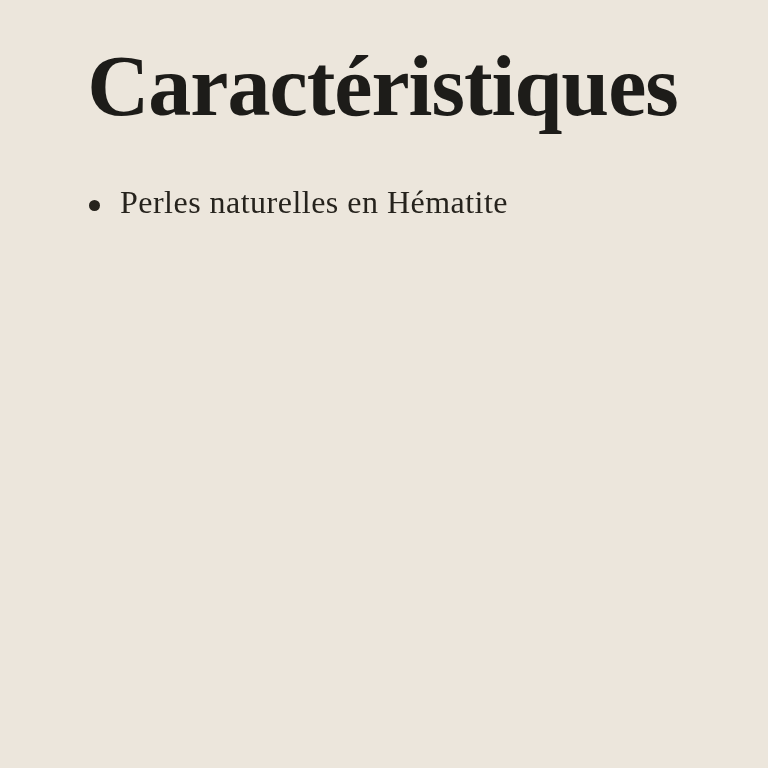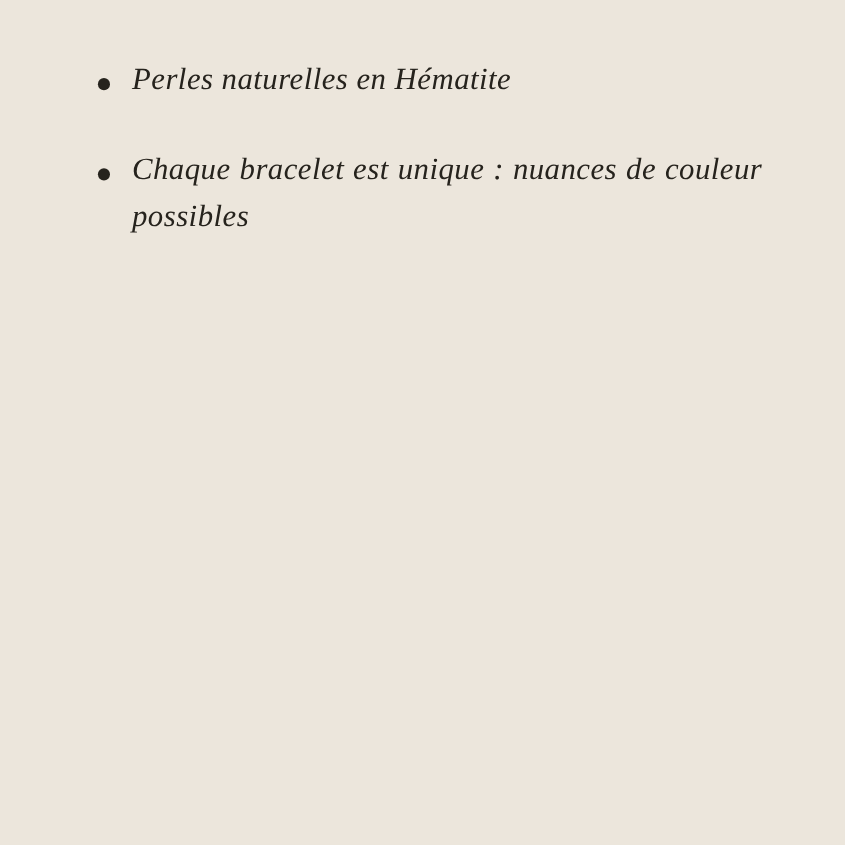--- a/index.html
+++ b/index.html
@@ -29,46 +29,45 @@
     color: #1d1c19;
     white-space: nowrap;
   }
   ul.features {
     margin: 52px 0 0 0;
     padding: 0 0 0 48px;
     list-style: none;
   }
   ul.features li {
     position: relative;
-    font-size: 28px;
+    font-size: 32px;
     line-height: 42px;
     letter-spacing: 0.015em;
     color: #26231d;
     text-align: justify;
     margin: 0 0 40px 0;
-    font-style: italic;
   }
   ul.features li::before {
     content: "";
     position: absolute;
     left: -31px;
     top: 19px;
     width: 11px;
     height: 11px;
     border-radius: 50%;
     background: #26231d;
   }
 </style>
 </head>
 <body>
 
 <section class="card">
+  <h1>Caractéristiques</h1>
   <ul class="features">
 
       <li>Perles naturelles en Hématite</li>
 
 
 
 
 
-      <li>Chaque bracelet est unique : nuances de couleur possibles</li>
     </ul>
 </section>
 
 </body></html>

